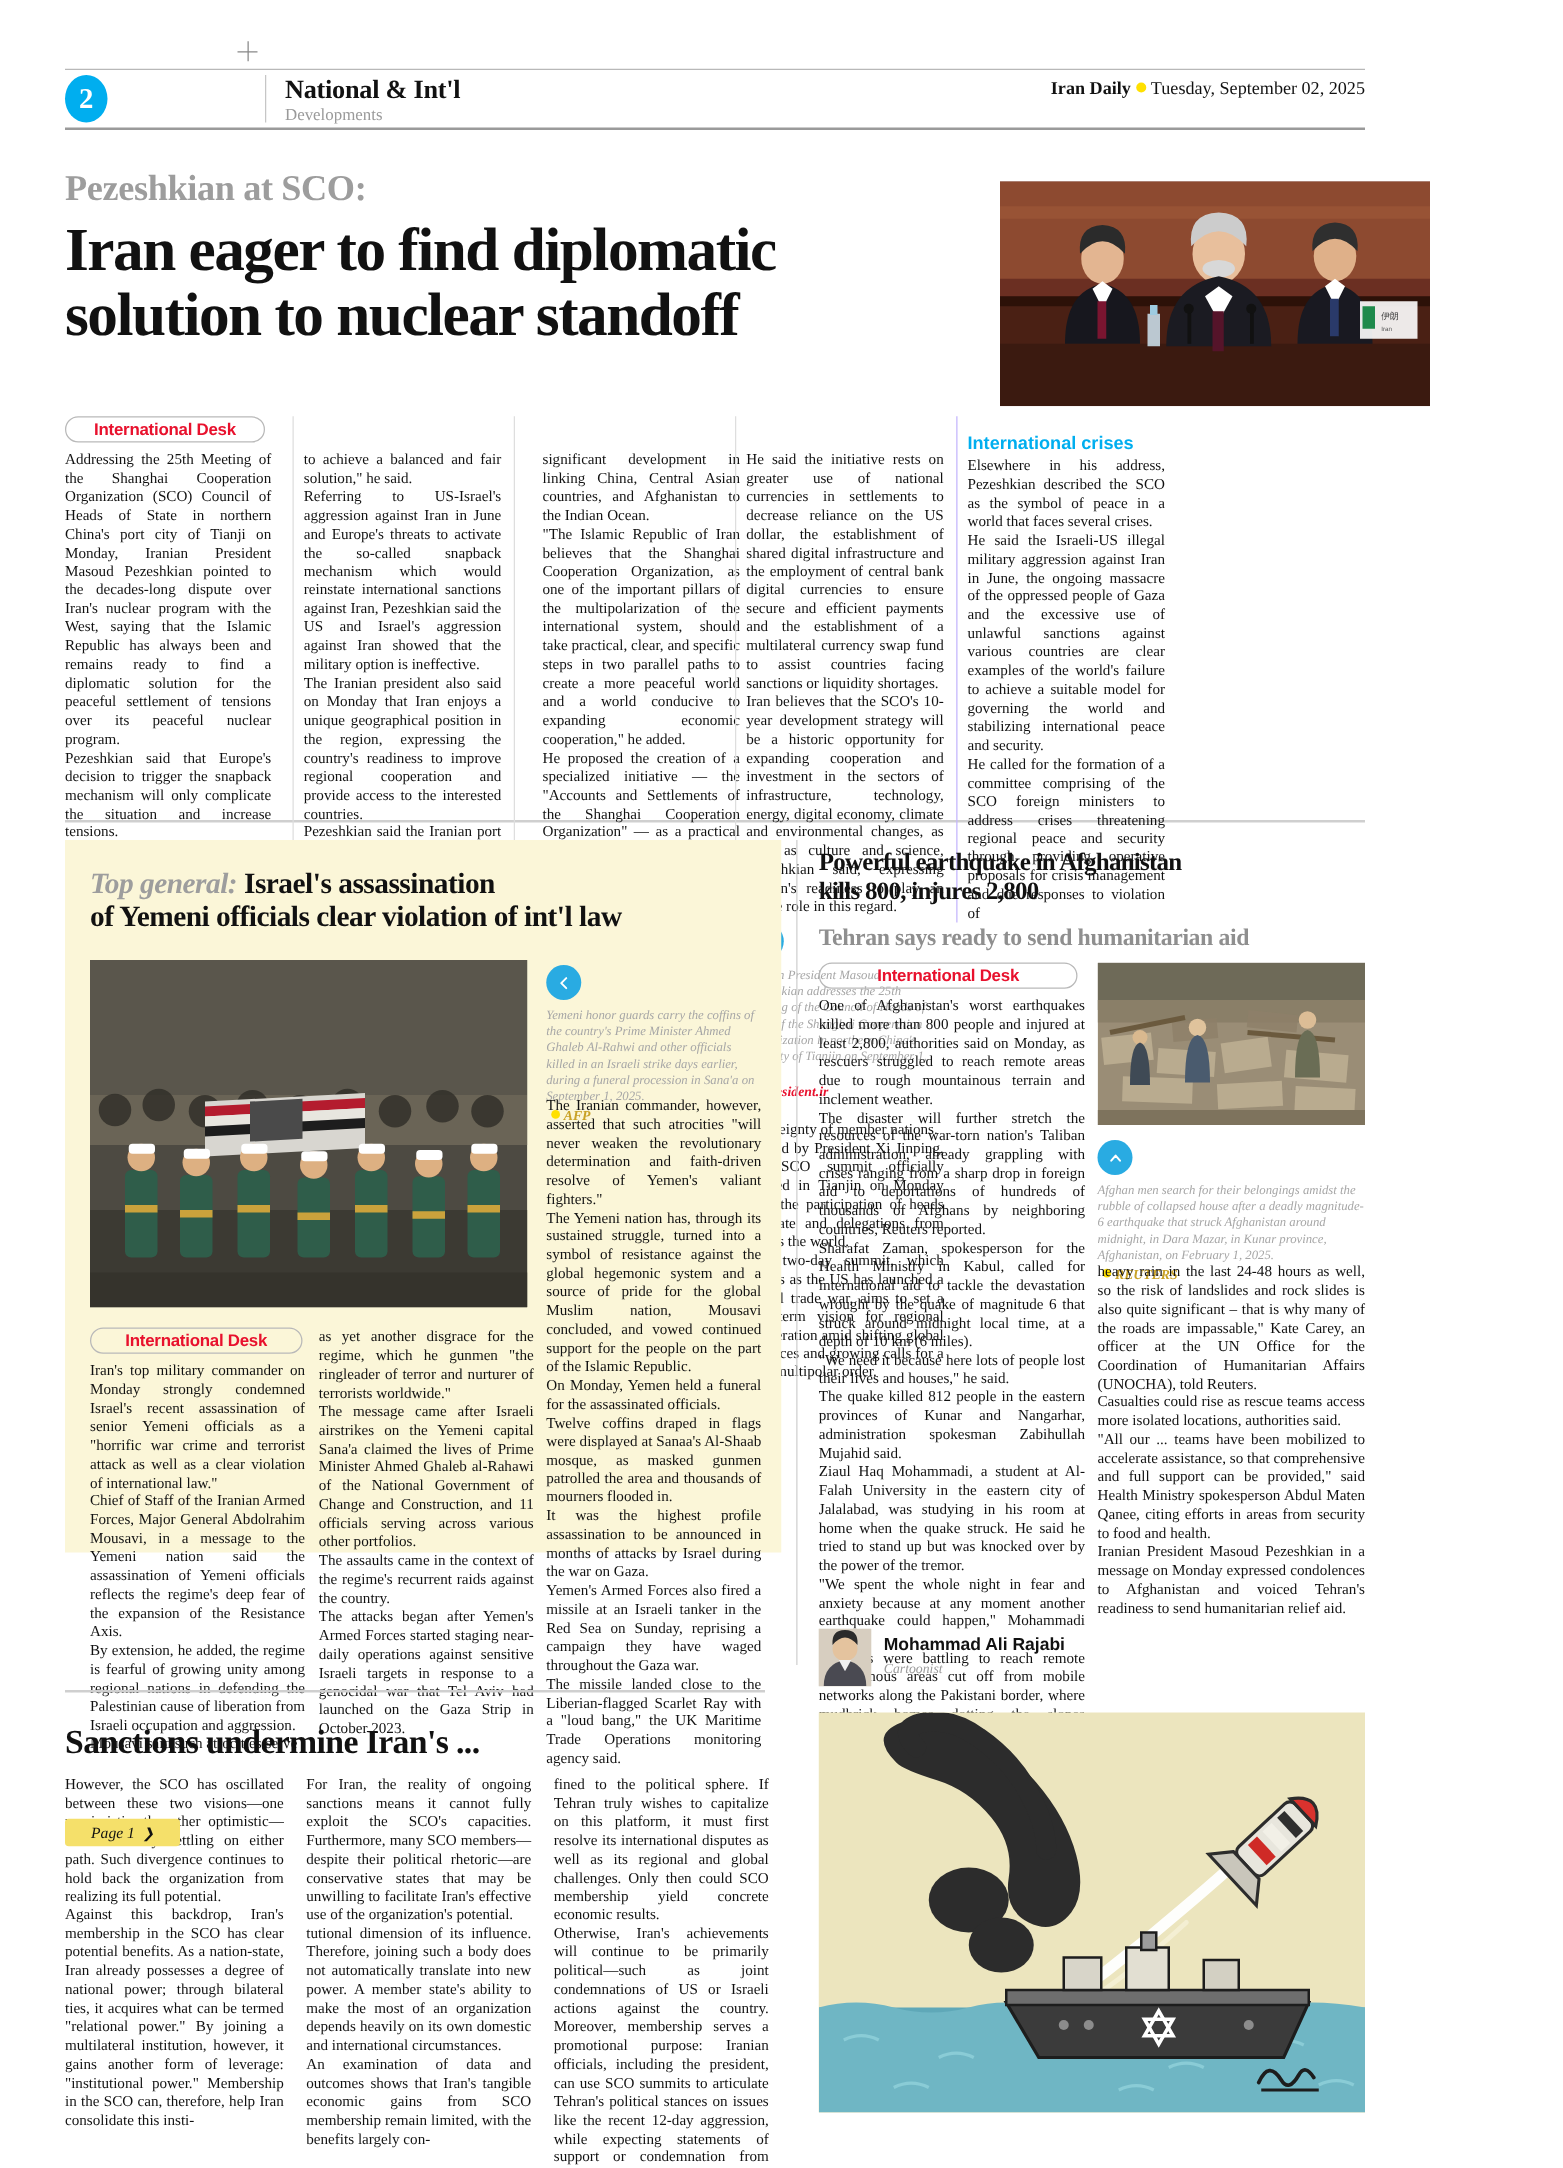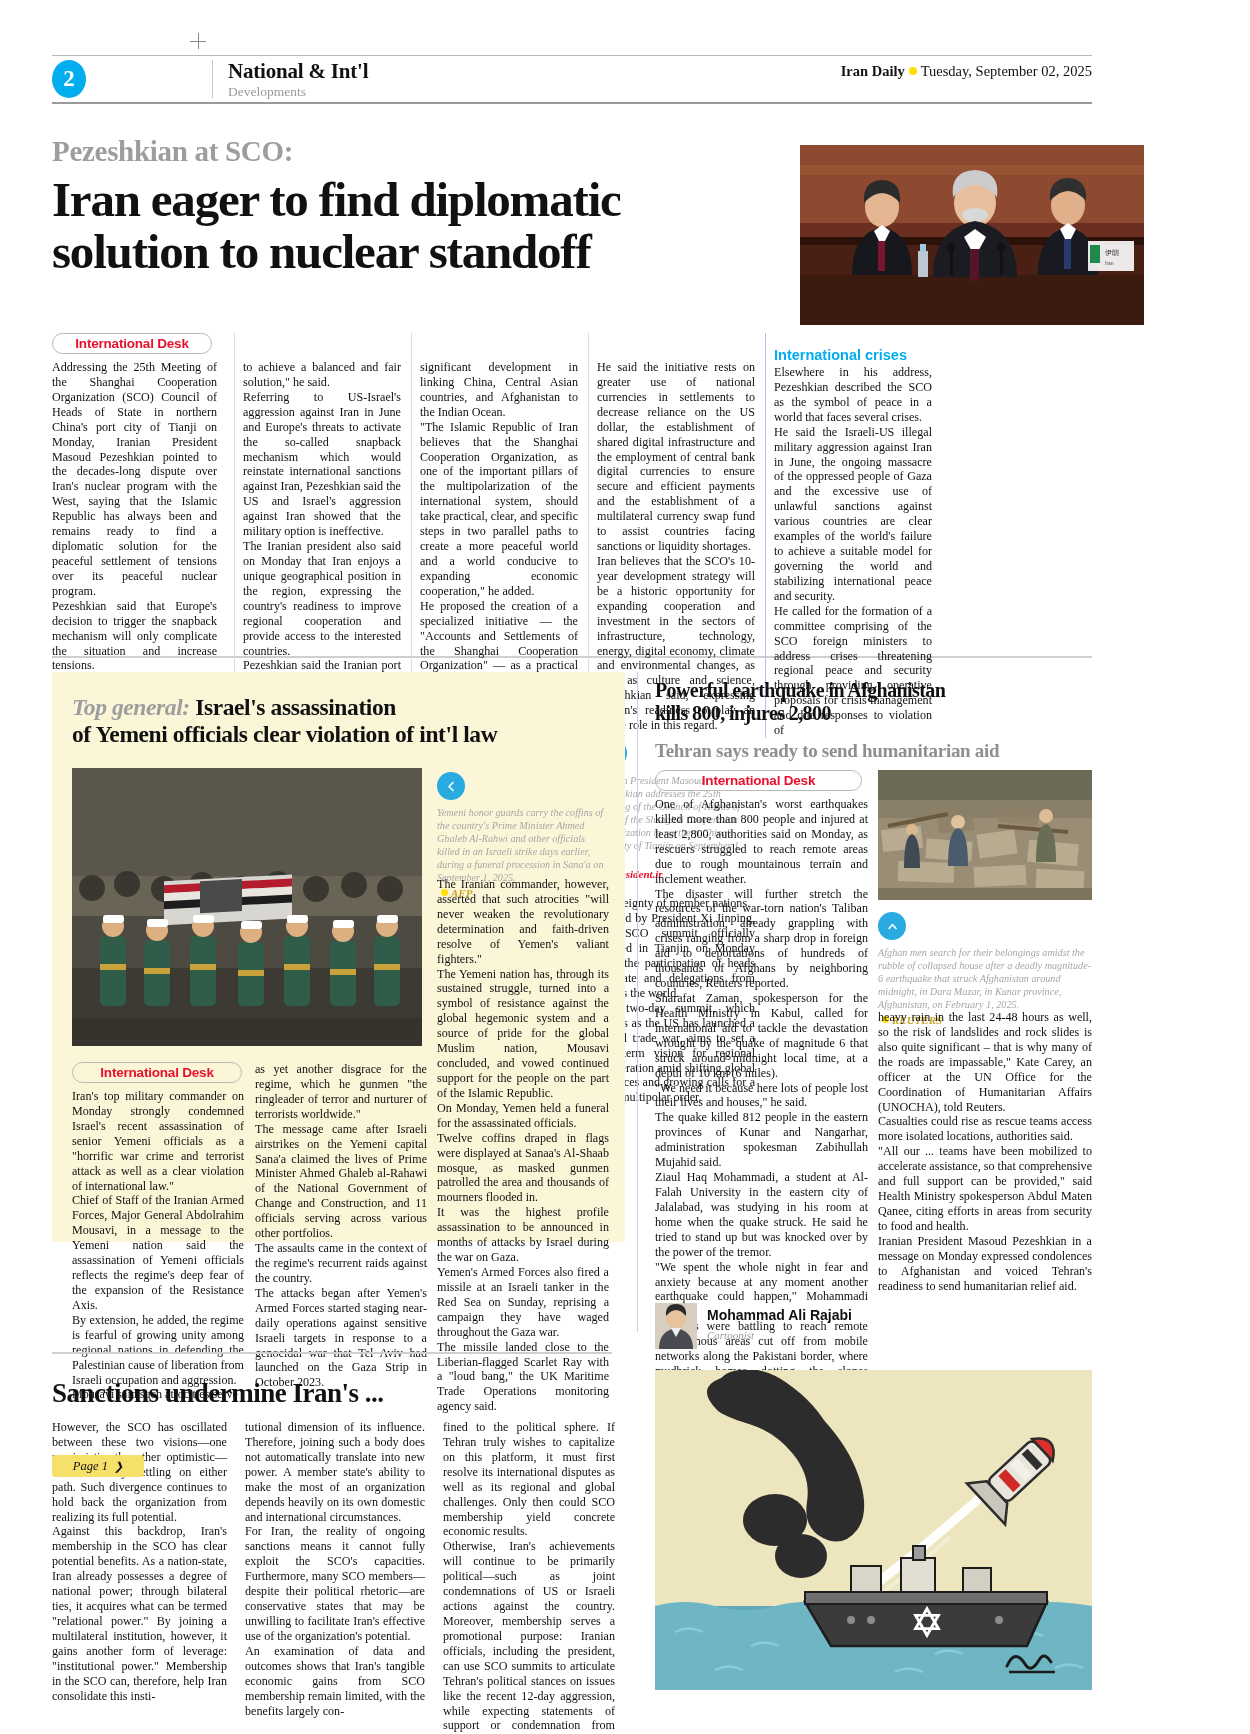--- a/index.html
+++ b/index.html
@@ -202,21 +202,21 @@
 
     <div class="col" style="width:165px; margin-left:12px; padding-left:8px; border-left:1px solid #dedede; min-height:320px;">
       <div class="bodyblock" style="width:158px; margin-top:27px;">
         <p class="t">to achieve a balanced and fair solution," he said.</p>
         <p class="t">Referring to US-Israel's aggression against Iran in June and Europe's threats to activate the so-called snapback mechanism which would reinstate international sanctions against Iran, Pezeshkian said the US and Israel's aggression against Iran showed that the military option is ineffective.</p>
         <p class="t">The Iranian president also said on Monday that Iran enjoys a unique geographical position in the region, expressing the country's readiness to improve regional cooperation and provide access to the interested countries.</p>
         <p class="t">Pezeshkian said the Iranian port of Chabahar, which has direct access to the Indian Ocean, would soon be connected to Iran's national railway network, which would mark a</p>
       </div>
     </div>
 
-    <div class="col" style="width:165px; margin-left:12px; padding-left:8px; border-left:1px solid #dedede; min-height:320px;">
+    <div class="col" style="width:165px; margin-left:12px; padding-left:22px; border-left:1px solid #dedede; min-height:320px;">
       <div class="bodyblock" style="width:158px; margin-top:27px;">
         <p class="t">significant development in linking China, Central Asian countries, and Afghanistan to the Indian Ocean.</p>
         <p class="t">"The Islamic Republic of Iran believes that the Shanghai Cooperation Organization, as one of the important pillars of the multipolarization of the international system, should take practical, clear, and specific steps in two parallel paths to create a more peaceful world and a world conducive to expanding economic cooperation," he added.</p>
         <p class="t">He proposed the creation of a specialized initiative — the "Accounts and Settlements of the Shanghai Cooperation Organization" — as a practical mechanism to enhance financial cooperation and reduce the impacts of unlawful sanctions on the economic interactions among the member states.</p>
       </div>
     </div>
 
     <div class="col" style="width:165px; margin-left:12px; padding-left:8px; border-left:1px solid #dedede; min-height:320px;">
       <div class="bodyblock" style="width:158px; margin-top:27px;">
         <p class="t">He said the initiative rests on greater use of national currencies in settlements to decrease reliance on the US dollar, the establishment of shared digital infrastructure and the employment of central bank digital currencies to ensure secure and efficient payments and the establishment of a multilateral currency swap fund to assist countries facing sanctions or liquidity shortages.</p>
@@ -463,22 +463,22 @@
   <div class="bodyblock" style="position:absolute; left:52px; top:1420px; width:175px;">
     <p class="t">However, the SCO has oscillated between these two visions—one pessimistic, the other optimistic—without firmly settling on either path. Such divergence continues to hold back the organization from realizing its full potential.</p>
     <p class="t">Against this backdrop, Iran's membership in the SCO has clear potential benefits. As a nation-state, Iran already possesses a degree of national power; through bilateral ties, it acquires what can be termed "relational power." By joining a multilateral institution, however, it gains another form of leverage: "institutional power." Membership in the SCO can, therefore, help Iran consolidate this insti-</p>
   </div>
   <div class="pagetag">
     <span>Page 1</span>
     <span class="chev">❯</span>
   </div>
 
   <div class="bodyblock" style="position:absolute; left:245px; top:1420px; width:180px;">
+    <p class="t">For Iran, the reality of ongoing sanctions means it cannot fully exploit the SCO's capacities. Furthermore, many SCO members—despite their political rhetoric—are conservative states that may be unwilling to facilitate Iran's effective use of the organization's potential.</p>
     <p class="t">tutional dimension of its influence. Therefore, joining such a body does not automatically translate into new power. A member state's ability to make the most of an organization depends heavily on its own domestic and international circumstances.</p>
-    <p class="t">For Iran, the reality of ongoing sanctions means it cannot fully exploit the SCO's capacities. Furthermore, many SCO members—despite their political rhetoric—are conservative states that may be unwilling to facilitate Iran's effective use of the organization's potential.</p>
     <p class="t">An examination of data and outcomes shows that Iran's tangible economic gains from SCO membership remain limited, with the benefits largely con-</p>
   </div>
 
   <div class="bodyblock" style="position:absolute; left:443px; top:1420px; width:172px;">
     <p class="t">fined to the political sphere. If Tehran truly wishes to capitalize on this platform, it must first resolve its international disputes as well as its regional and global challenges. Only then could SCO membership yield concrete economic results.</p>
     <p class="t">Otherwise, Iran's achievements will continue to be primarily political—such as joint condemnations of US or Israeli actions against the country. Moreover, membership serves a promotional purpose: Iranian officials, including the president, can use SCO summits to articulate Tehran's political stances on issues like the recent 12-day aggression, while expecting statements of support or condemnation from fellow members.</p>
   </div>
 
   <div class="cartoon">
     <svg width="437" height="320" viewBox="0 0 437 320">

